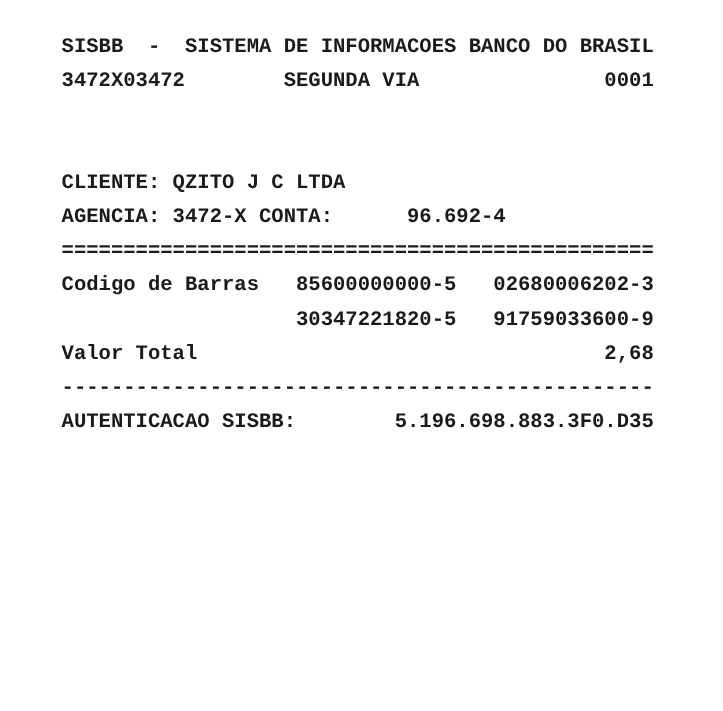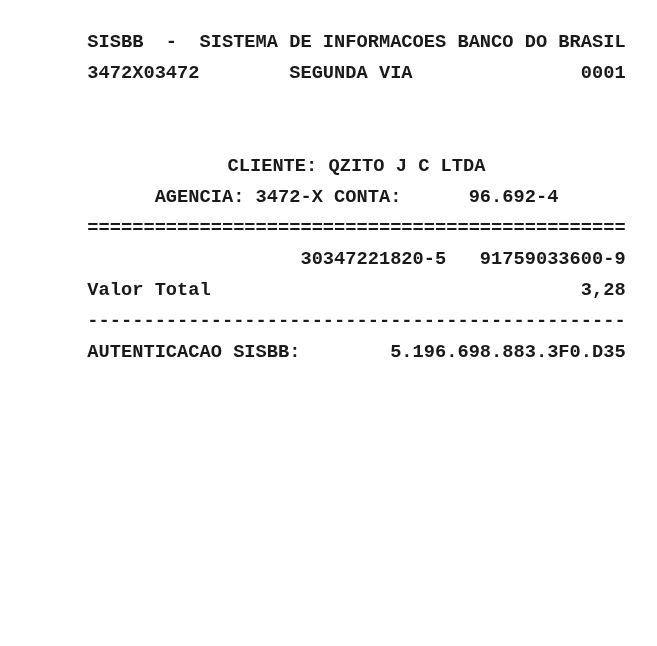--- a/index.html
+++ b/index.html
@@ -16,36 +16,36 @@
     box-sizing: border-box;
     width: 657px;
     height: 646px;
     padding: 27px 0 0 56px;
     background: #ffffff;
     font-family: "Liberation Mono", "DejaVu Sans Mono", monospace;
     font-weight: 700;
     font-size: 18.7px;
     line-height: 31px;
     color: #1a1a1a;
-    text-align: center;
   }
   .line {
     white-space: pre;
     height: 31px;
     overflow: visible;
   }
 </style>
 </head>
 <body>
 
 <div class="receipt">
   <div class="line">SISBB  -  SISTEMA DE INFORMACOES BANCO DO BRASIL</div>
   <div class="line">3472X03472        SEGUNDA VIA               0001</div>
   <div class="line"></div>
   <div class="line"></div>
   <div class="line">CLIENTE: QZITO J C LTDA</div>
   <div class="line">AGENCIA: 3472-X CONTA:      96.692-4</div>
   <div class="line">================================================</div>
+  <div class="line">Codigo de Barras   85600000000-5   02680006202-3</div>
   <div class="line">                   30347221820-5   91759033600-9</div>
-  <div class="line">Valor Total                                 3,28</div>
+  <div class="line">Valor Total                                 2,68</div>
   <div class="line">------------------------------------------------</div>
   <div class="line">AUTENTICACAO SISBB:        5.196.698.883.3F0.D35</div>
 </div>
 
 </body></html>

